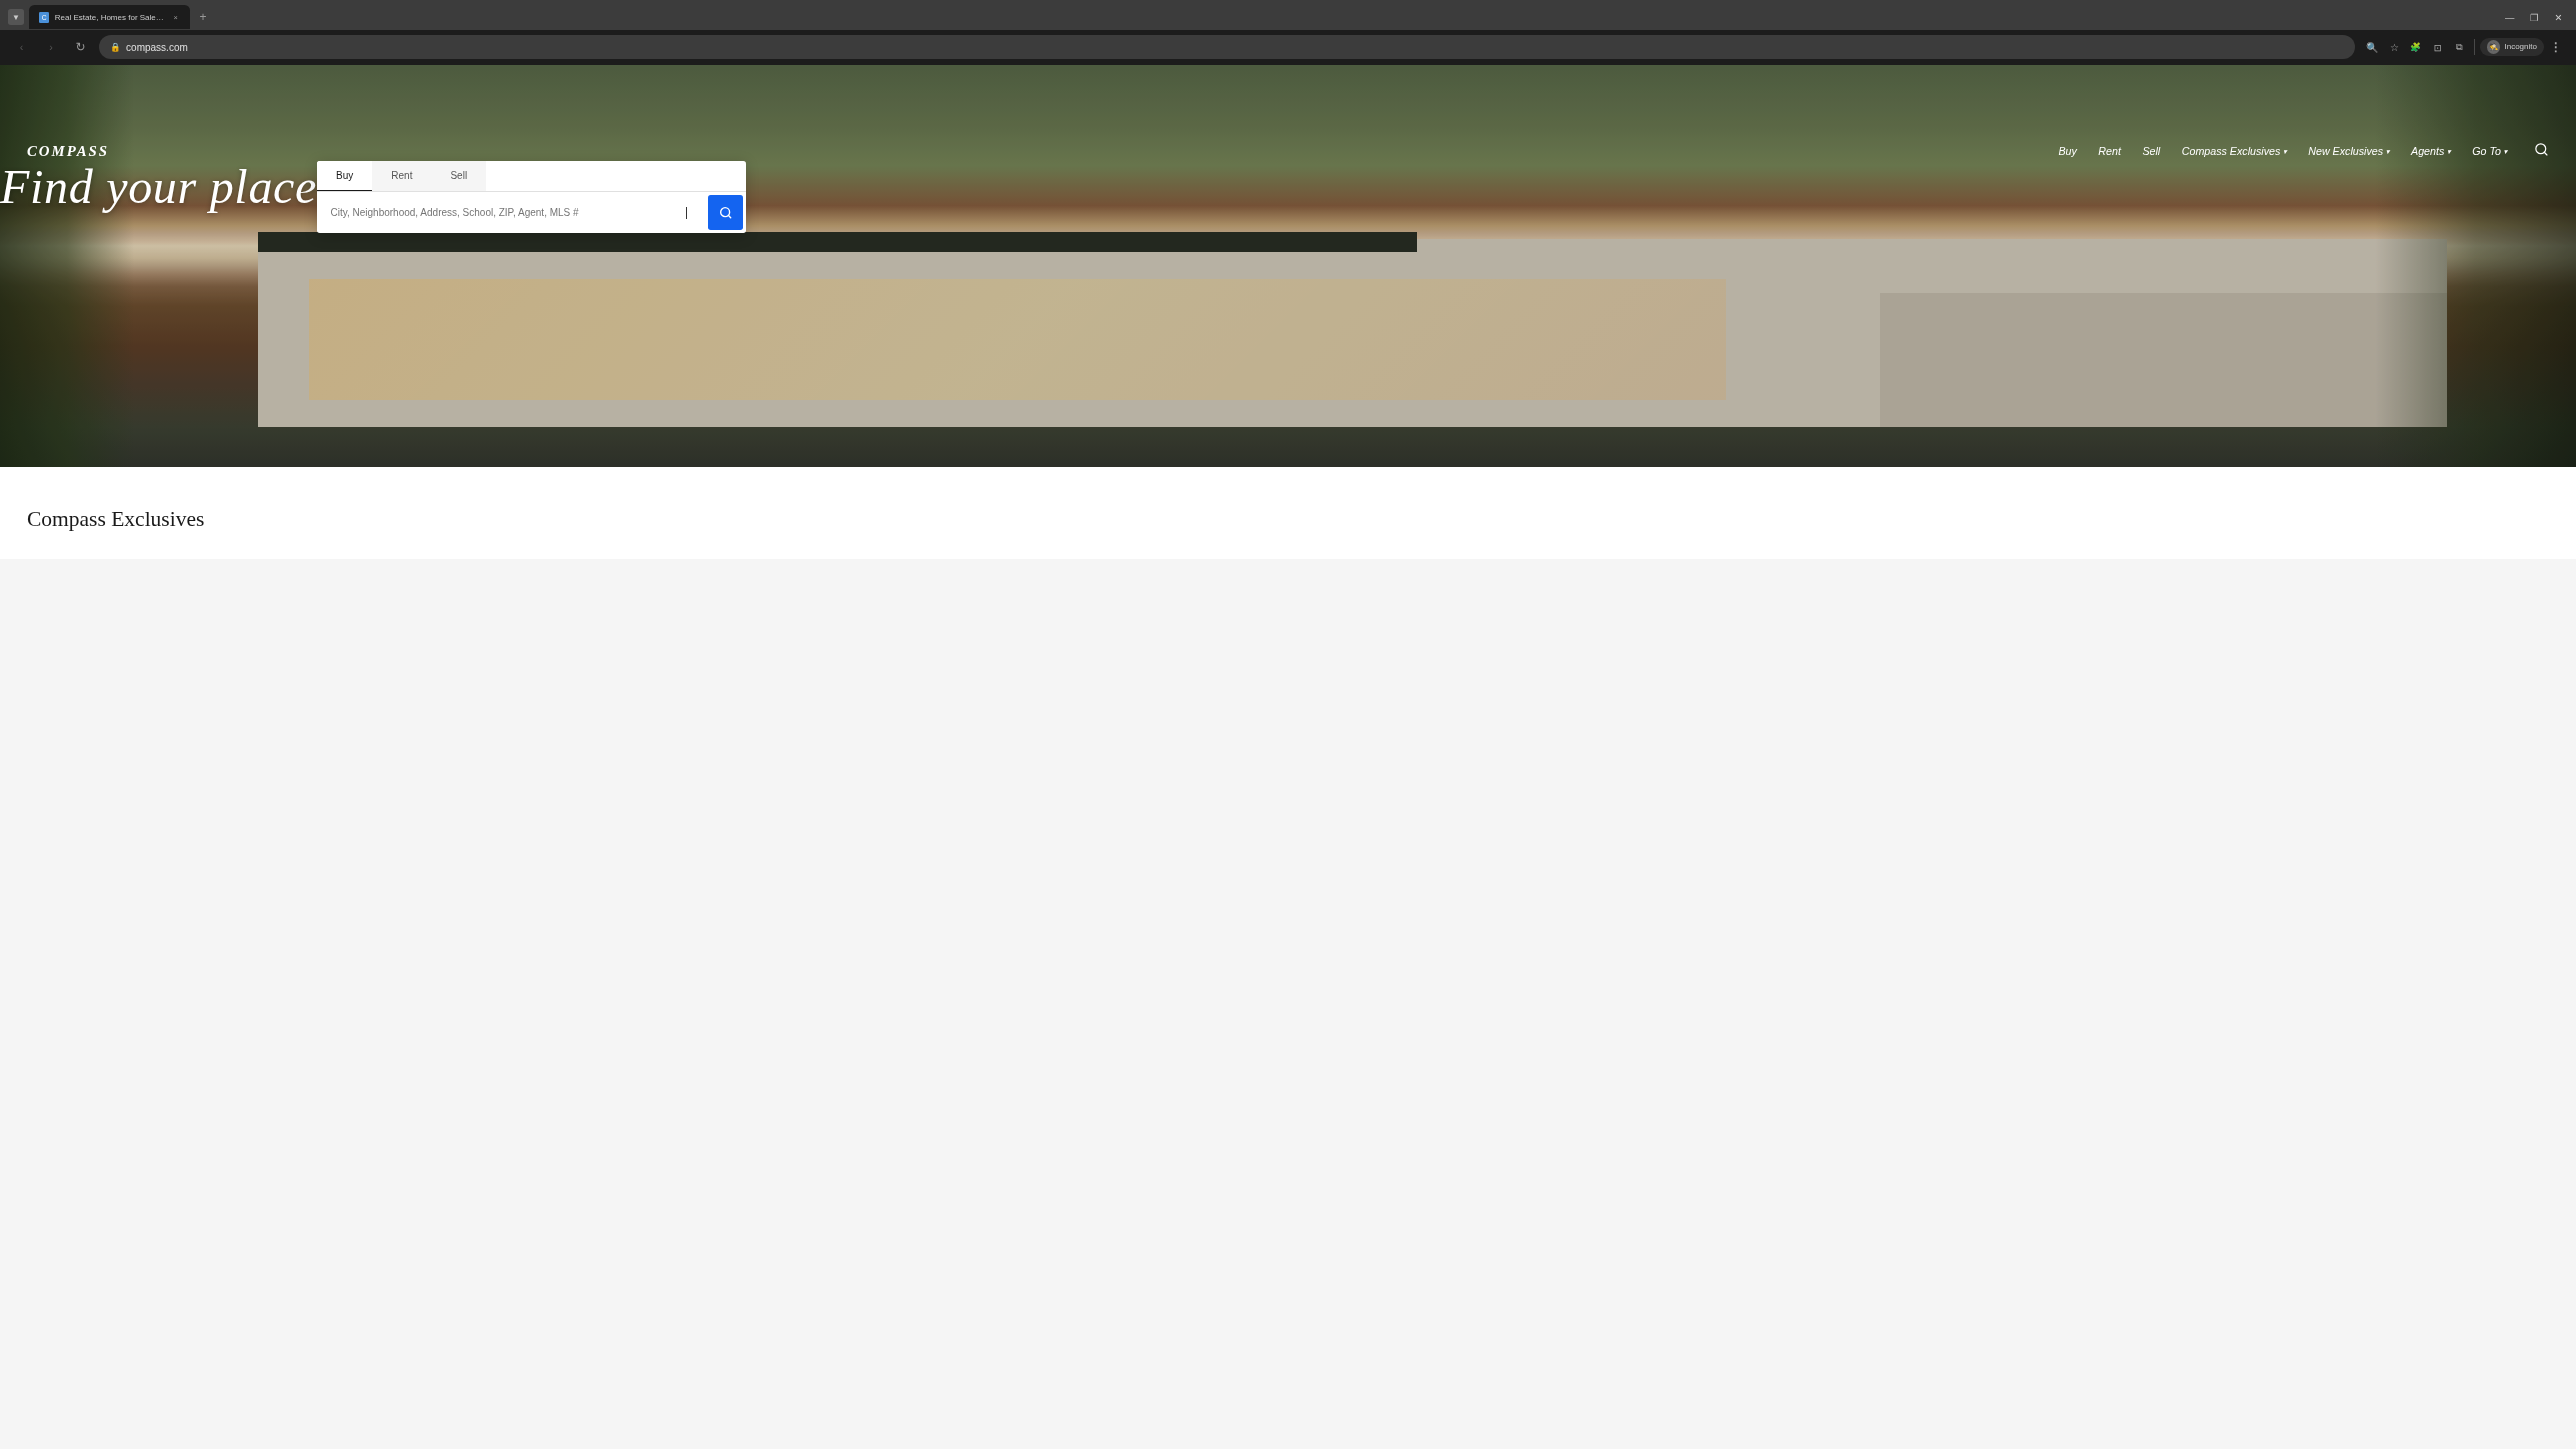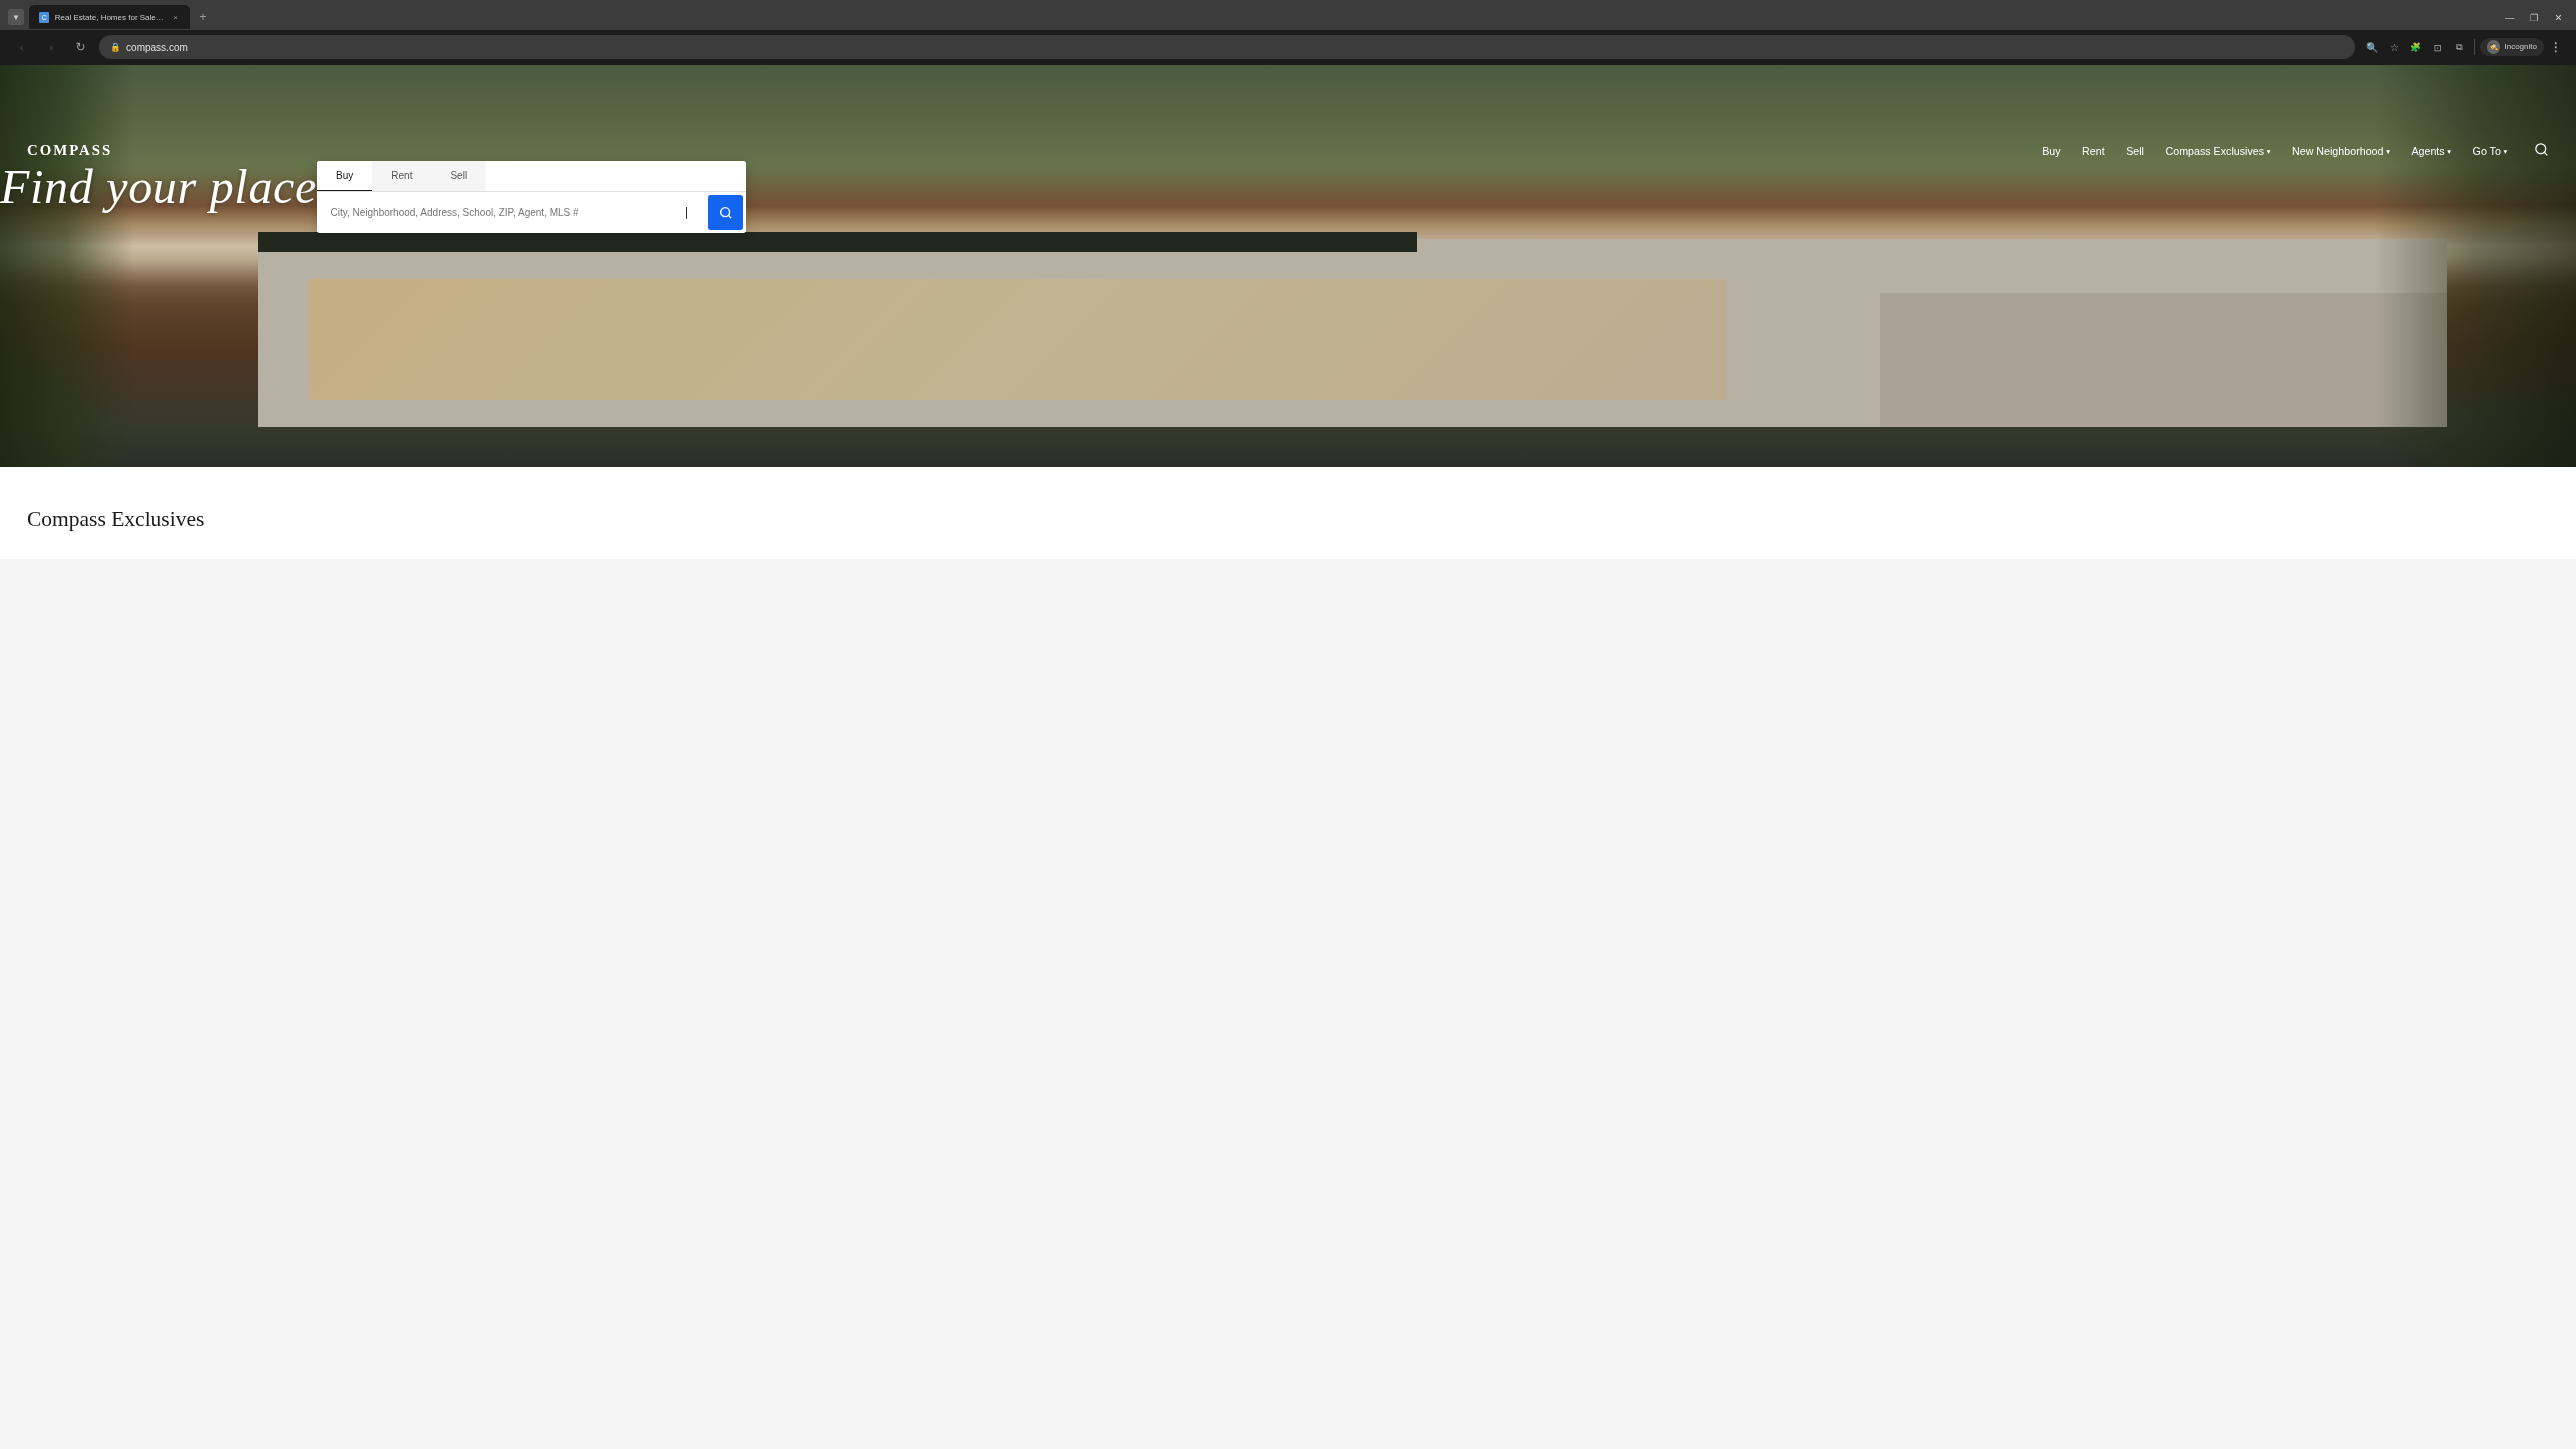--- a/index.html
+++ b/index.html
@@ -232,23 +232,24 @@
     }
 
     
     .site-nav {
       position: absolute;
       top: 64px;
       left: 0;
       right: 0;
       z-index: 100;
       display: flex;
-      align-items: flex-start;
+      align-items: flex-end;
       padding: 13.4px 27px;
       background: transparent;
+      font-style: italic;
     }
 
     .site-logo {
       color: white;
       font-size: 14.8px;
       font-weight: 700;
       letter-spacing: 2px;
       text-transform: uppercase;
       font-family: Georgia, serif;
       flex-shrink: 0;
@@ -619,21 +620,21 @@
       <span class="site-logo">COMPASS</span>
       <div class="site-nav-links">
         <a class="nav-link">Buy</a>
         <a class="nav-link">Rent</a>
         <a class="nav-link">Sell</a>
         <a class="nav-link">
           <span>Compass Exclusives</span>
           <span class="chevron">▾</span>
         </a>
         <a class="nav-link">
-          <span>New Neighborhood</span>
+          <span>New Exclusives</span>
           <span class="chevron">▾</span>
         </a>
         <a class="nav-link">
           <span>Agents</span>
           <span class="chevron">▾</span>
         </a>
         <a class="nav-link">
           <span>Go To</span>
           <span class="chevron">▾</span>
         </a>

